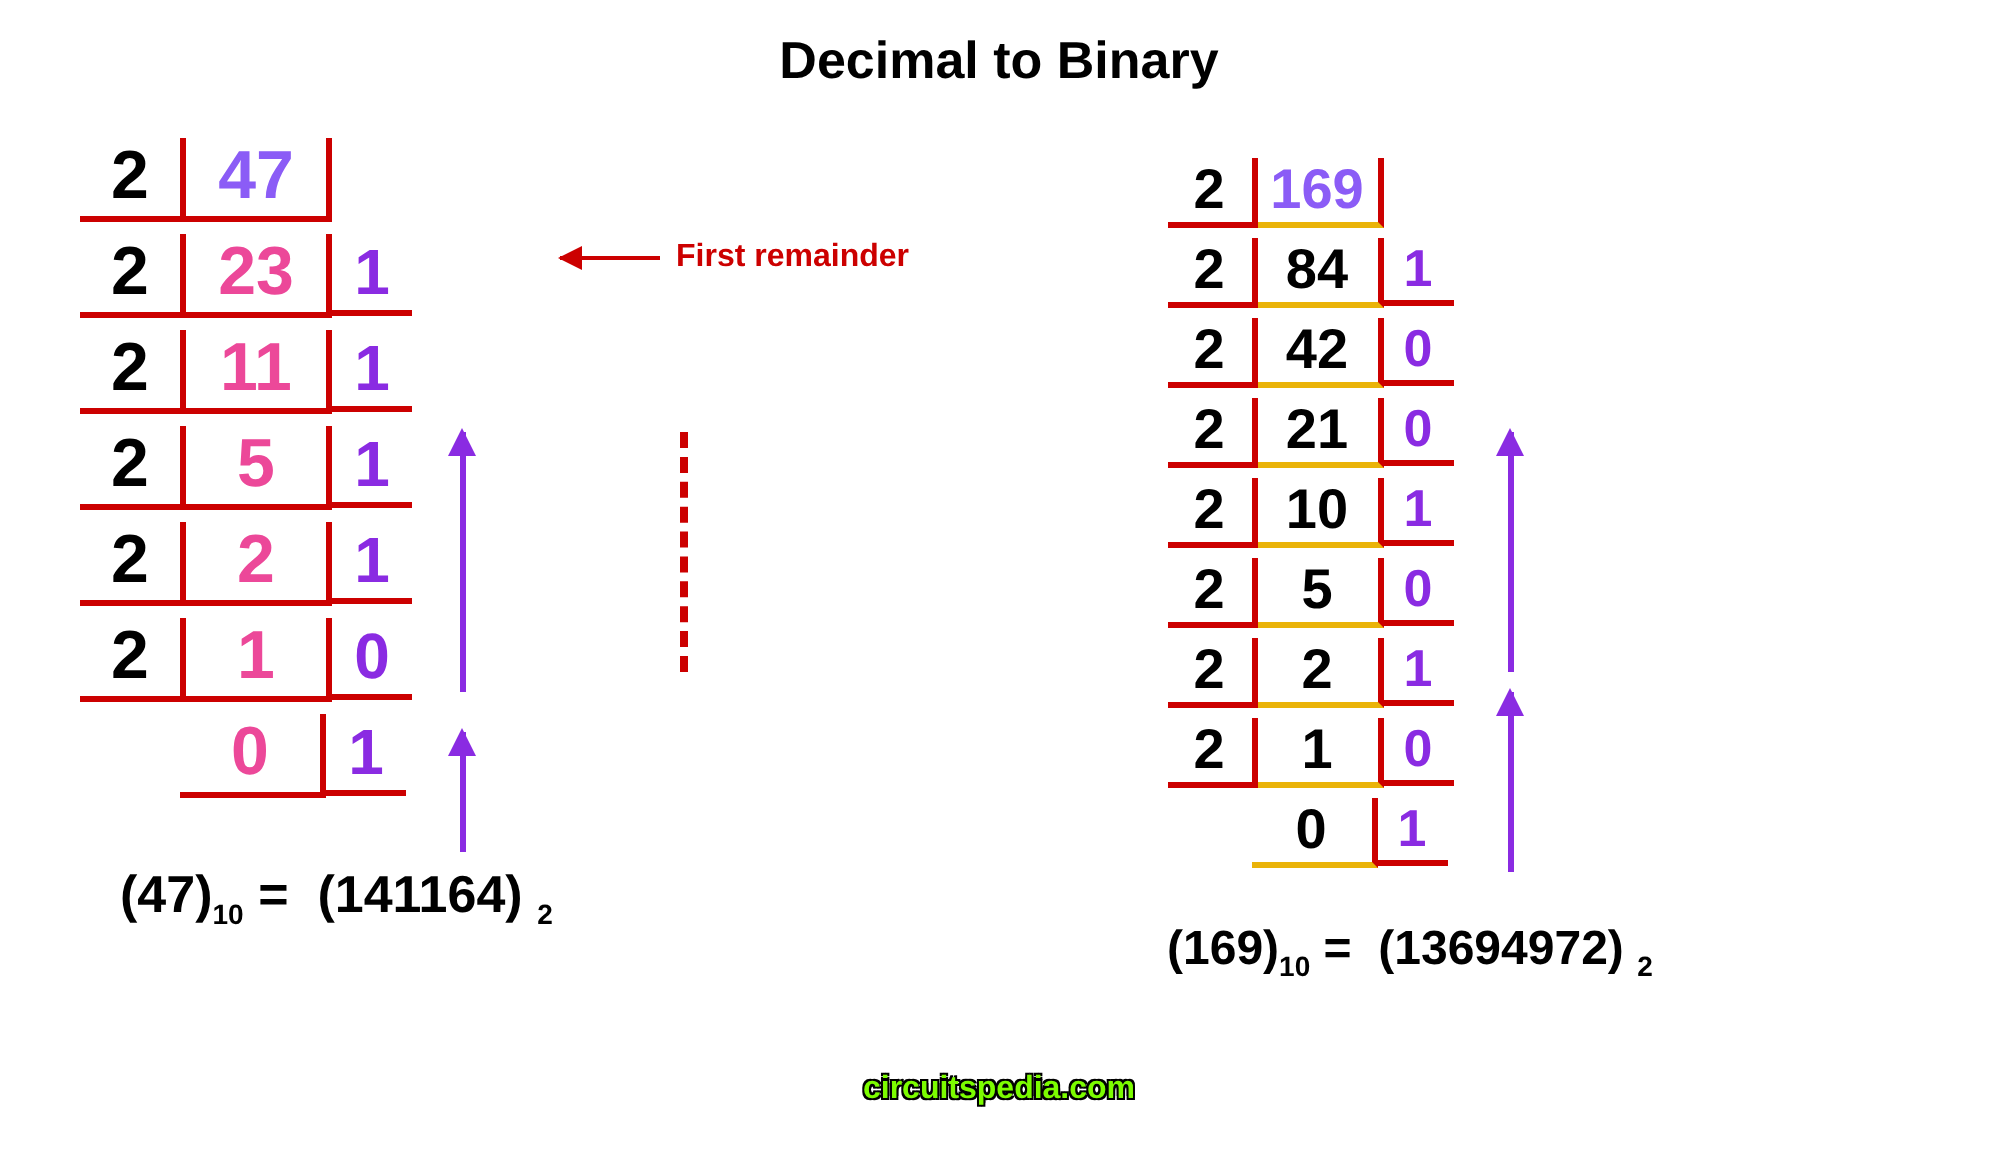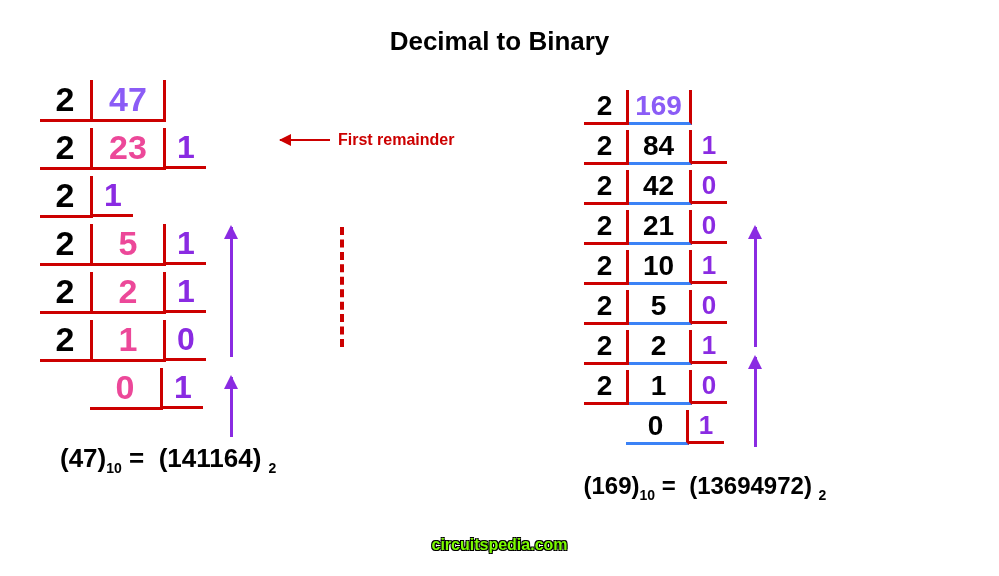--- a/index.html
+++ b/index.html
@@ -9,21 +9,21 @@
   height: 576px;
   background: #ffffff;
   font-family: Arial, sans-serif;
   position: relative;
 }
 .title {
   text-align: center;
   font-weight: bold;
   font-size: 26px;
   color: #000;
-  padding-top: 26px;
+  padding-top: 15px;
 }
 .diagram-wrap {
   display: flex;
   justify-content: space-between;
   padding: 0 40px;
 }
 .left-block { position: relative; width: 550px; }
 .right-block { position: relative; width: 380px; }
 .div-table {
   position: relative;
@@ -66,21 +66,21 @@
   border-right: 3px solid #c00;
   border-bottom: 3px solid #c00;
 }
 .cell-q-sm {
   width: 60px;
   text-align: center;
   font-size: 28px;
   font-weight: bold;
   color: #000;
   border-right: 3px solid #c00;
-  border-bottom: 3px solid #3b82f6;
+  border-bottom: 3px solid #eab308;
 }
 .cell-r {
   width: 40px;
   text-align: center;
   font-size: 32px;
   font-weight: bold;
   color: #8a2be2;
   border-bottom: 3px solid #c00;
 }
 .cell-r-sm {
@@ -173,20 +173,21 @@
         <div class="cell-q blue-text">47</div>
         <div class="cell-r no-bottom"></div>
       </div>
       <div class="row">
         <div class="cell-d">2</div>
         <div class="cell-q">23</div>
         <div class="cell-r">1</div>
       </div>
       <div class="row">
         <div class="cell-d">2</div>
+        <div class="cell-q">11</div>
         <div class="cell-r">1</div>
       </div>
       <div class="row">
         <div class="cell-d">2</div>
         <div class="cell-q">5</div>
         <div class="cell-r">1</div>
       </div>
       <div class="row">
         <div class="cell-d">2</div>
         <div class="cell-q">2</div>

